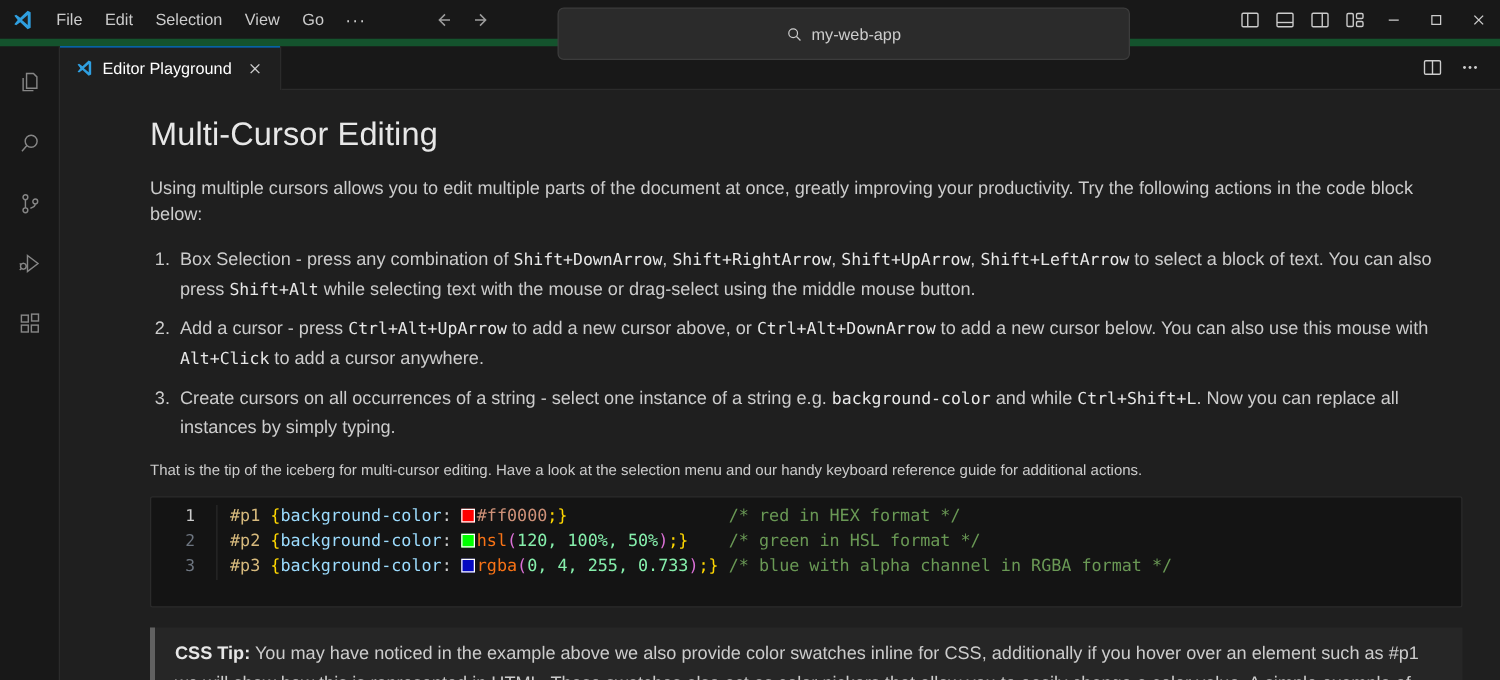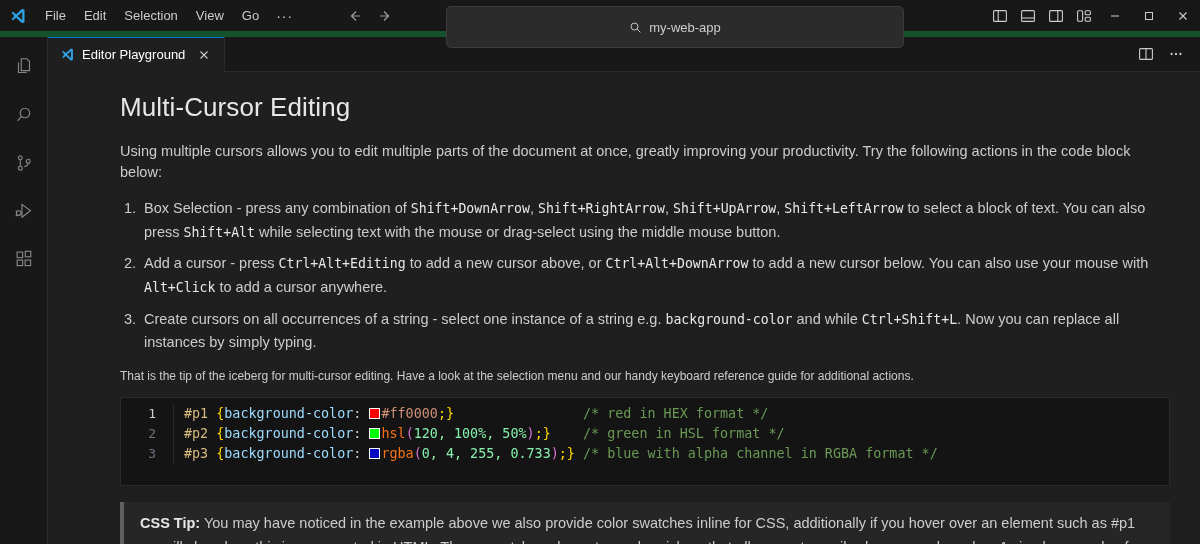--- a/index.html
+++ b/index.html
@@ -303,21 +303,21 @@
       </div>
 
       <div class="content">
 
         <h1 class="title">Multi-Cursor Editing</h1>
 
         <p class="intro">Using multiple cursors allows you to edit multiple parts of the document at once, greatly improving your productivity. Try the following actions in the code block below:</p>
 
         <ol class="steps" id="steps-list">
             <li><span>Box Selection - press any combination of </span><code>Shift+DownArrow</code><span>, </span><code>Shift+RightArrow</code><span>, </span><code>Shift+UpArrow</code><span>, </span><code>Shift+LeftArrow</code><span> to select a block of text. You can also press </span><code>Shift+Alt</code><span> while selecting text with the mouse or drag-select using the middle mouse button.</span></li>
-            <li><span>Add a cursor - press </span><code>Ctrl+Alt+Editing</code><span> to add a new cursor above, or </span><code>Ctrl+Alt+DownArrow</code><span> to add a new cursor below. You can also use your mouse with </span><code>Alt+Click</code><span> to add a cursor anywhere.</span></li>
+            <li><span>Add a cursor - press </span><code>Ctrl+Alt+UpArrow</code><span> to add a new cursor above, or </span><code>Ctrl+Alt+DownArrow</code><span> to add a new cursor below. You can also use this mouse with </span><code>Alt+Click</code><span> to add a cursor anywhere.</span></li>
             <li><span>Create cursors on all occurrences of a string - select one instance of a string e.g. </span><code>background-color</code><span> and while </span><code>Ctrl+Shift+L</code><span>. Now you can replace all instances by simply typing.</span></li>
           </ol>
 
         <p class="iceberg">That is the tip of the iceberg for multi-cursor editing. Have a look at the selection menu and our handy keyboard reference guide for additional actions.</p>
 
         <div class="codeblock">
 
           <div class="cb-inner">
             <div class="gutter" id="gutter">
                 <div class="cur">1</div>

